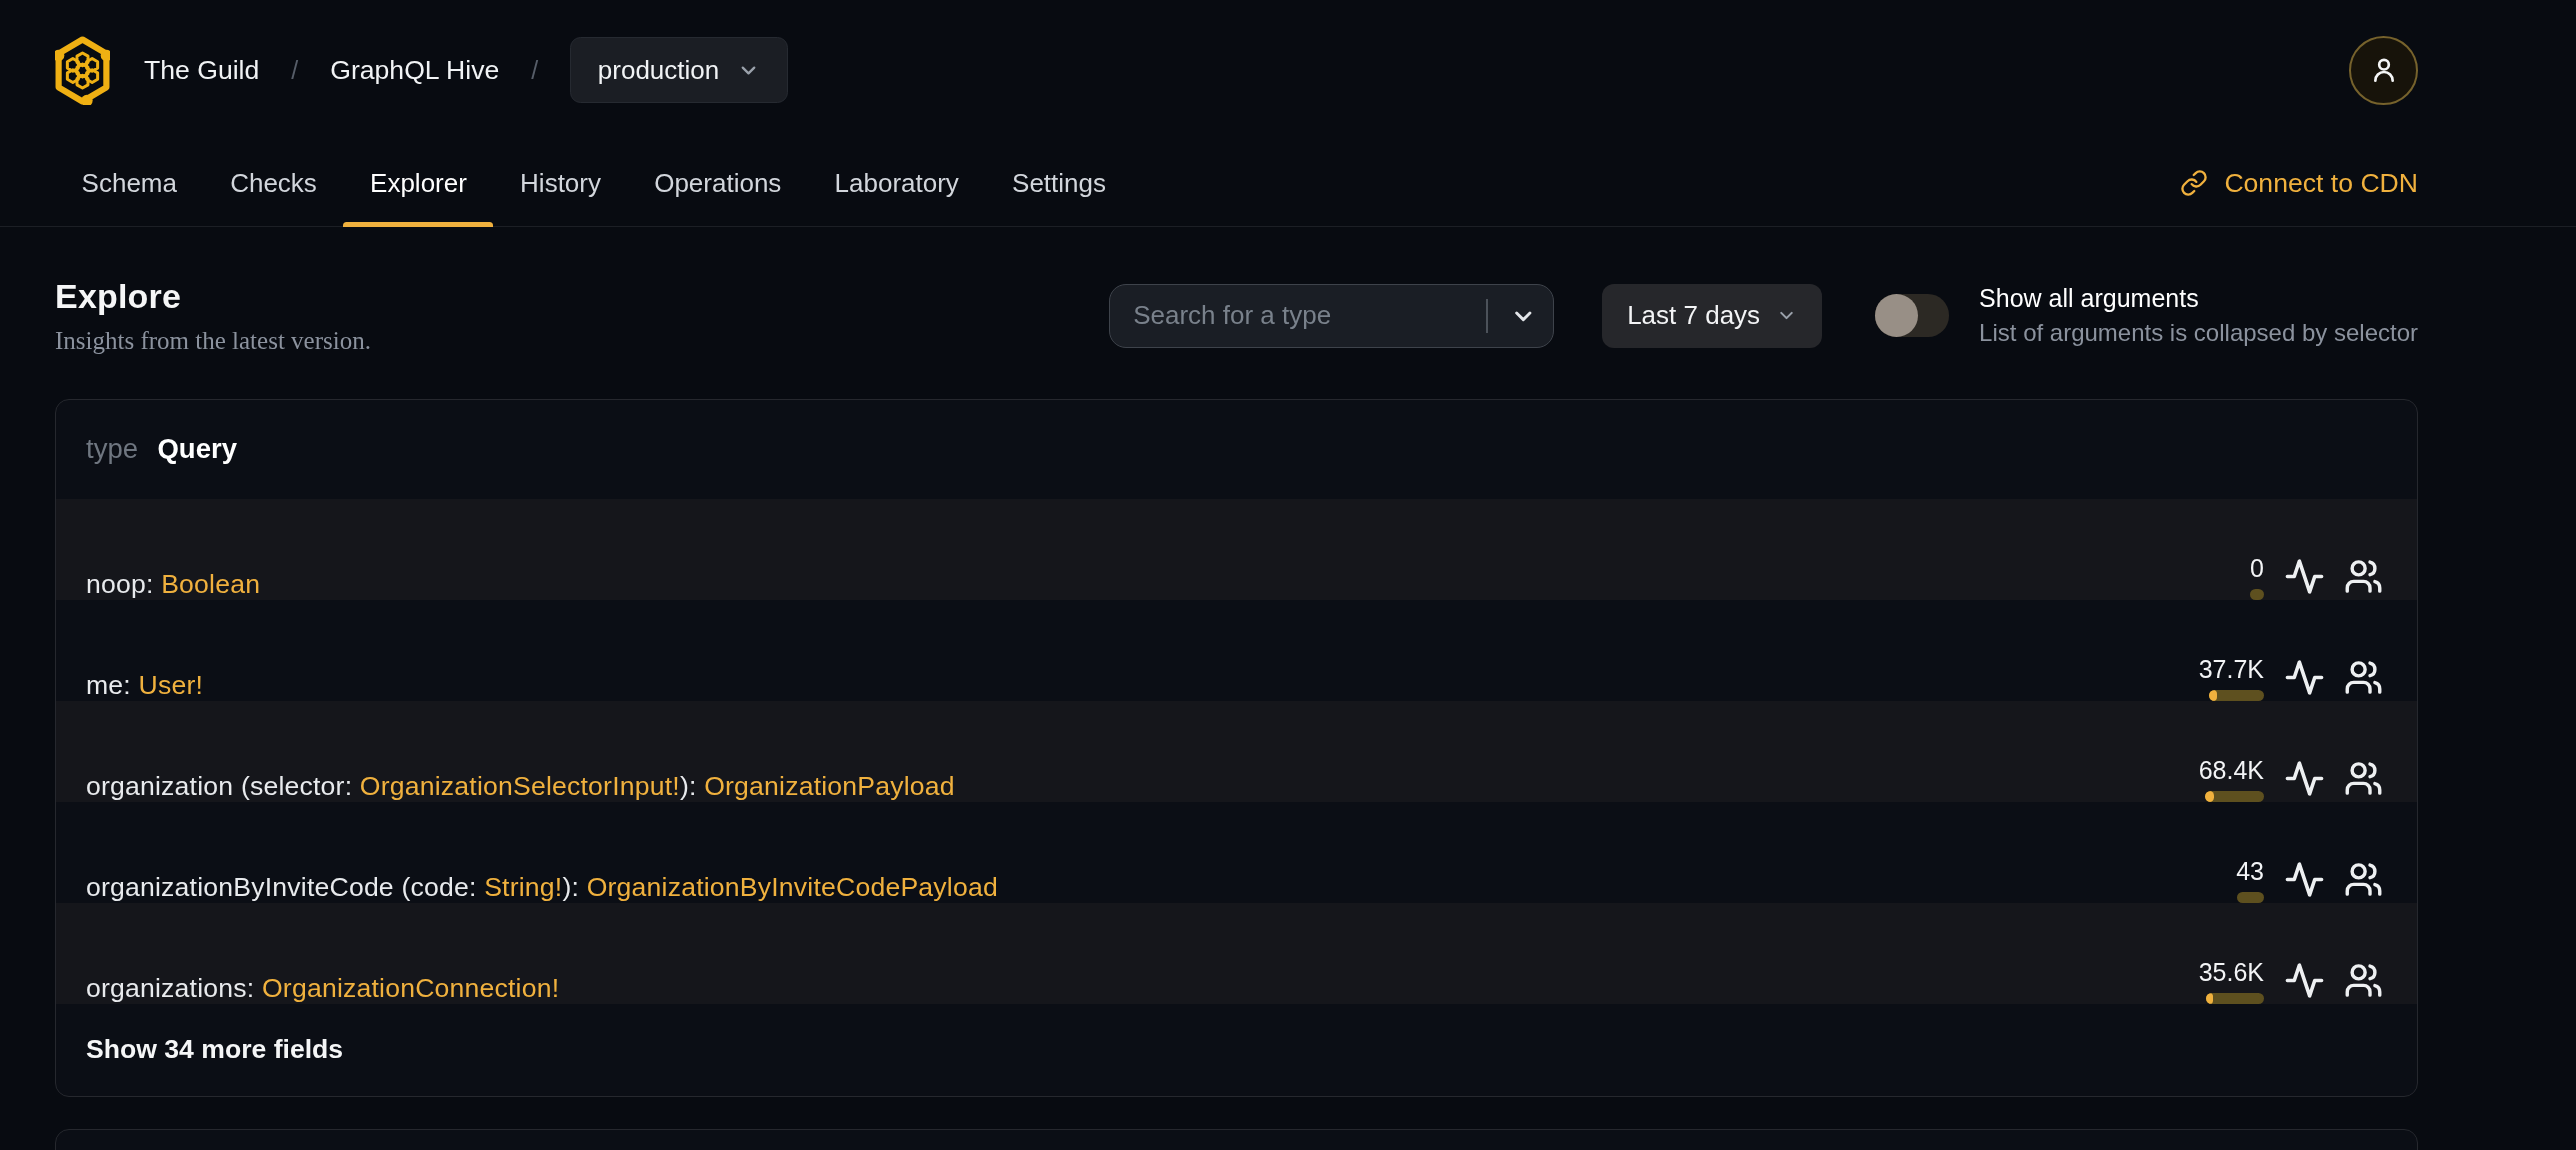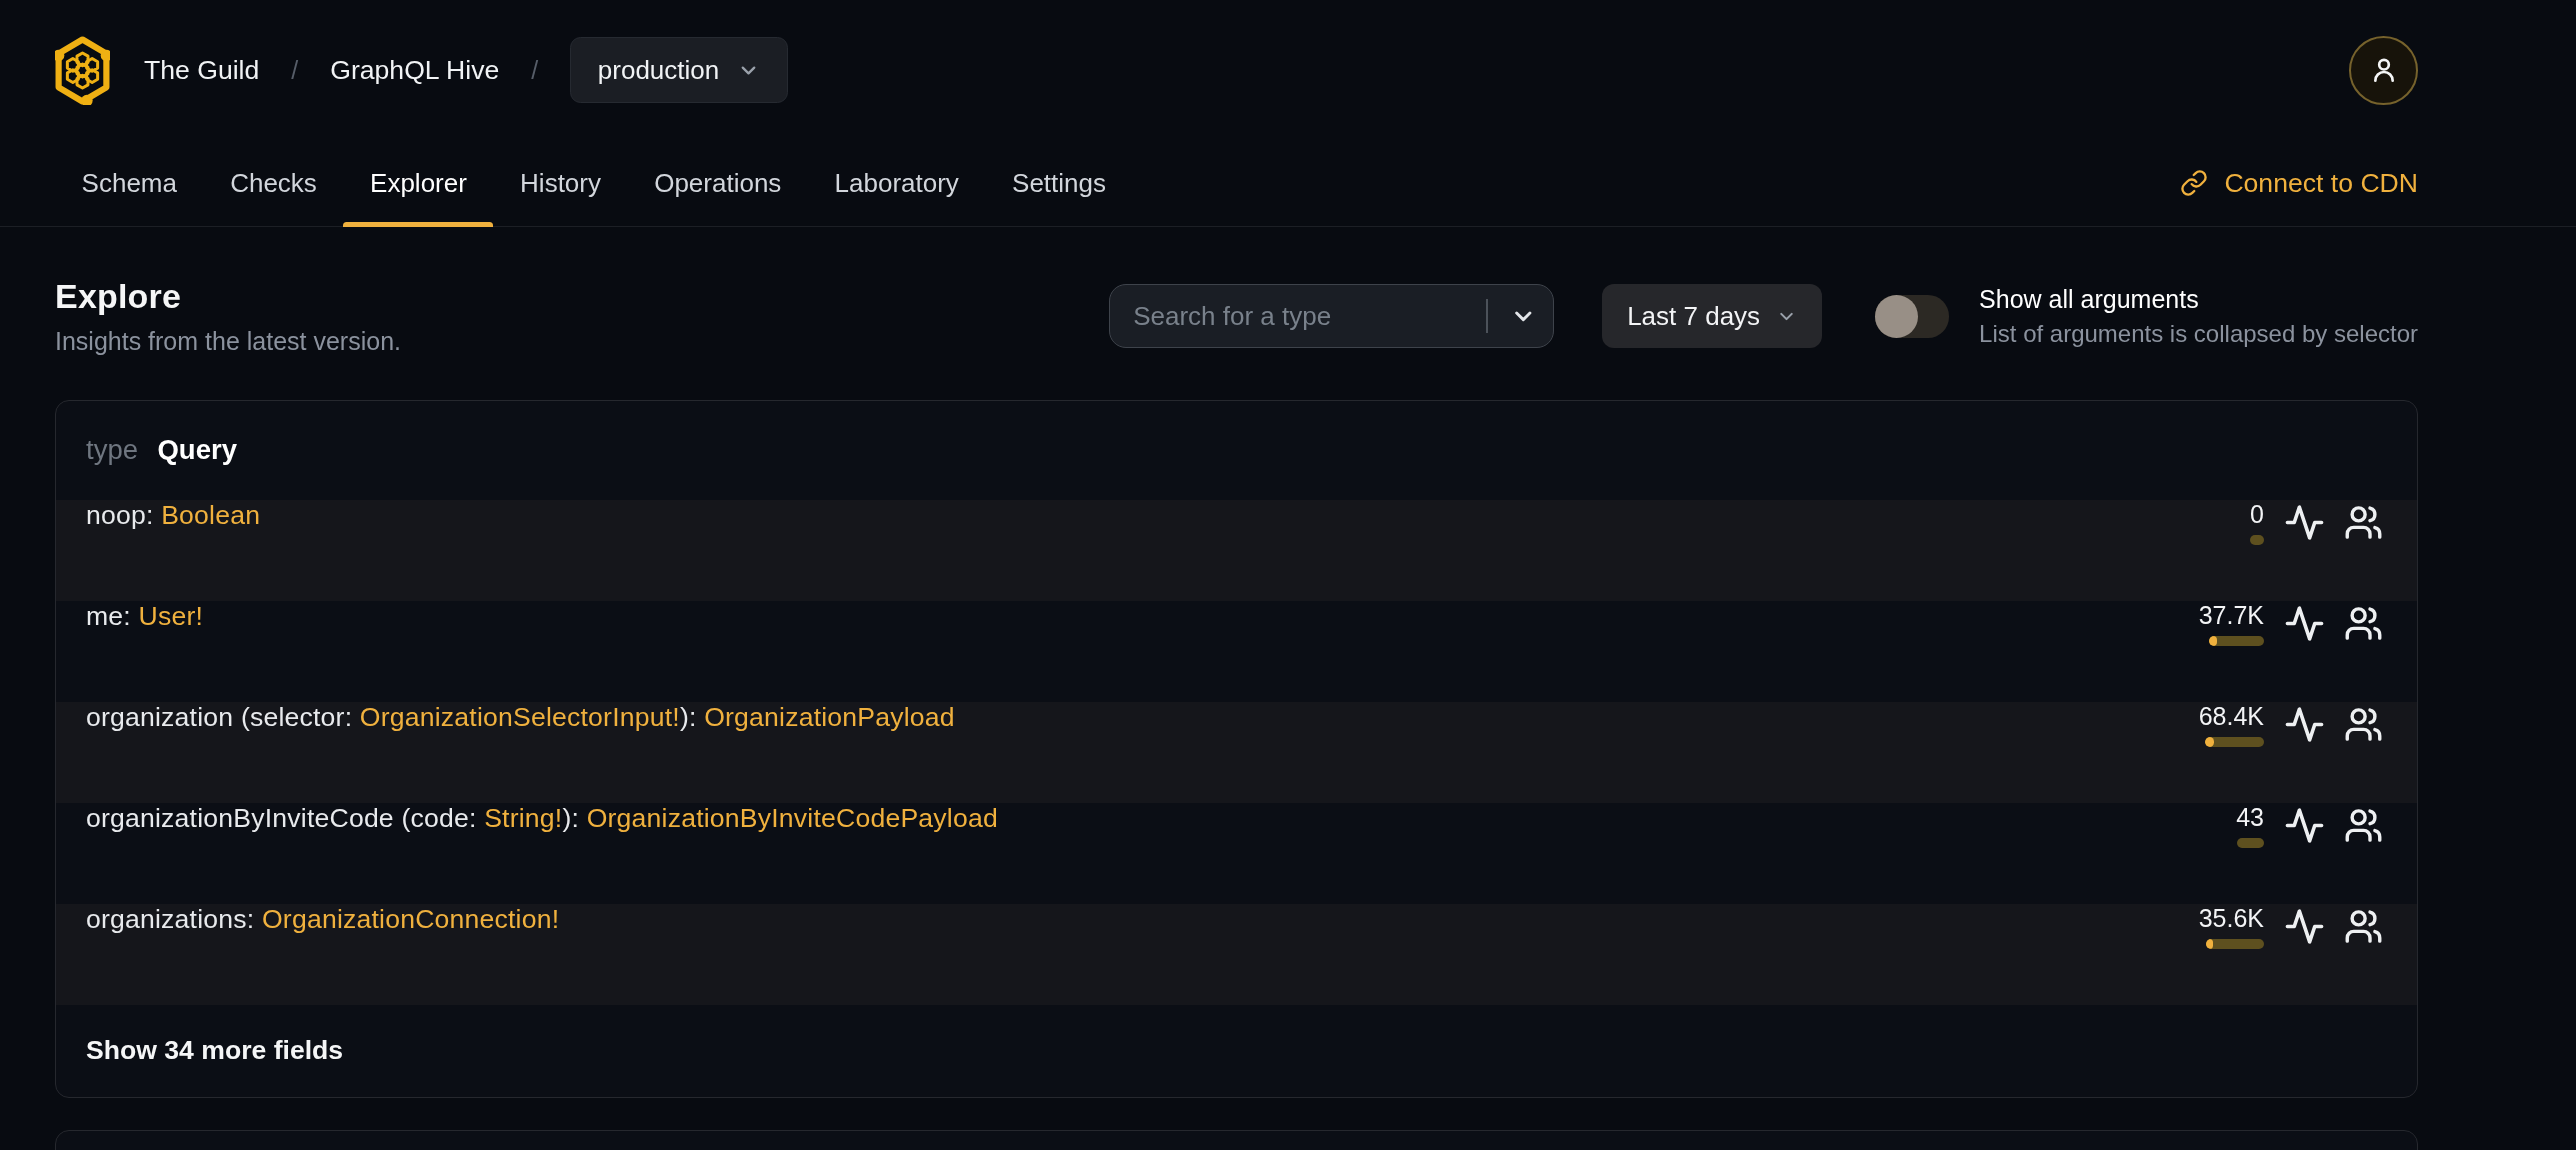--- a/index.html
+++ b/index.html
@@ -41,21 +41,21 @@
     background:#f0b13e; border-radius:3.5px 3.5px 0 0;
   }
   .cdn-link {
     margin-left:auto; align-self:center; display:flex; align-items:center; gap:16px;
     color:#f0b13e; font-size:26.6px; text-decoration:none; cursor:pointer;
   }
 
   
   .page-head { margin-top:50px; display:flex; align-items:center; }
   .page-title { font-size:34px; font-weight:700; color:#f5f6f7; letter-spacing:0.2px; }
-  .page-subtitle { margin-top:10.6px; font-size:25px; color:#8b929e; }
+  .page-subtitle { margin-top:10.6px; font-size:25px; color:#8b929e;font-family:Liberation Serif, serif; }
   .controls { margin-left:auto; display:flex; align-items:center; }
 
   .search-box { position:relative; width:445px; height:64px; }
   .search-box input {
     width:100%; height:100%; background:#1a1e25; border:1.8px solid #3e434b; border-radius:17px;
     color:#e8eaed; font-size:26px; font-family:inherit; padding:0 99px 0 23px; outline:none;
   }
   .search-box input::placeholder { color:#79818b; }
   .search-divider { position:absolute; right:66px; top:15px; width:1.8px; height:34px; background:#4c525a; }
   .search-chevron { position:absolute; right:17.7px; top:0; bottom:0; display:flex; align-items:center; color:#e2e5e9; background:none; border:none; cursor:pointer; }
@@ -72,21 +72,21 @@
   .toggle-desc { margin-top:6.2px; font-size:24px; color:#8b929e; }
 
   
   .type-card {
     margin-top:44px; background:#0b0e15; border:0.9px solid #26282e; border-radius:14px; overflow:hidden;
   }
   .card-header { height:99px; display:flex; align-items:center; gap:19.5px; padding:0 30px; }
   .kind { font-size:27.5px; color:#6f7680; }
   .type-name { font-size:27.5px; font-weight:600; color:#ffffff; }
 
-  .field-row { height:101px; display:flex; align-items:flex-start; padding:0 34px 0 30px; font-size:26.6px; }
+  .field-row { height:101px; display:flex; align-items:flex-end; padding:0 34px 0 30px; font-size:26.6px; }
   .field-row:nth-child(odd) { background:#15161b; }
   .field-sig { flex:1 1 auto; letter-spacing:0.2px; white-space:nowrap; }
   .tk-plain { color:#e8eaed; }
   .tk-type { color:#f0b13e; cursor:pointer; }
   .field-stats { display:flex; align-items:center; gap:19.5px; flex:0 0 auto; }
   .count-block { display:flex; flex-direction:column; align-items:flex-end; min-width:98px; }
   .count-num { font-size:25px; color:#f3f4f6; }
   .usage-bar { position:relative; margin-top:6.2px; height:10.6px; border-radius:6.2px; background:#5e501f; overflow:hidden; }
   .usage-fill { position:absolute; left:0; top:0; bottom:0; background:#f0b13e; border-radius:6.2px; }
   .stat-icon { display:flex; color:#eef0f2; cursor:pointer; }

